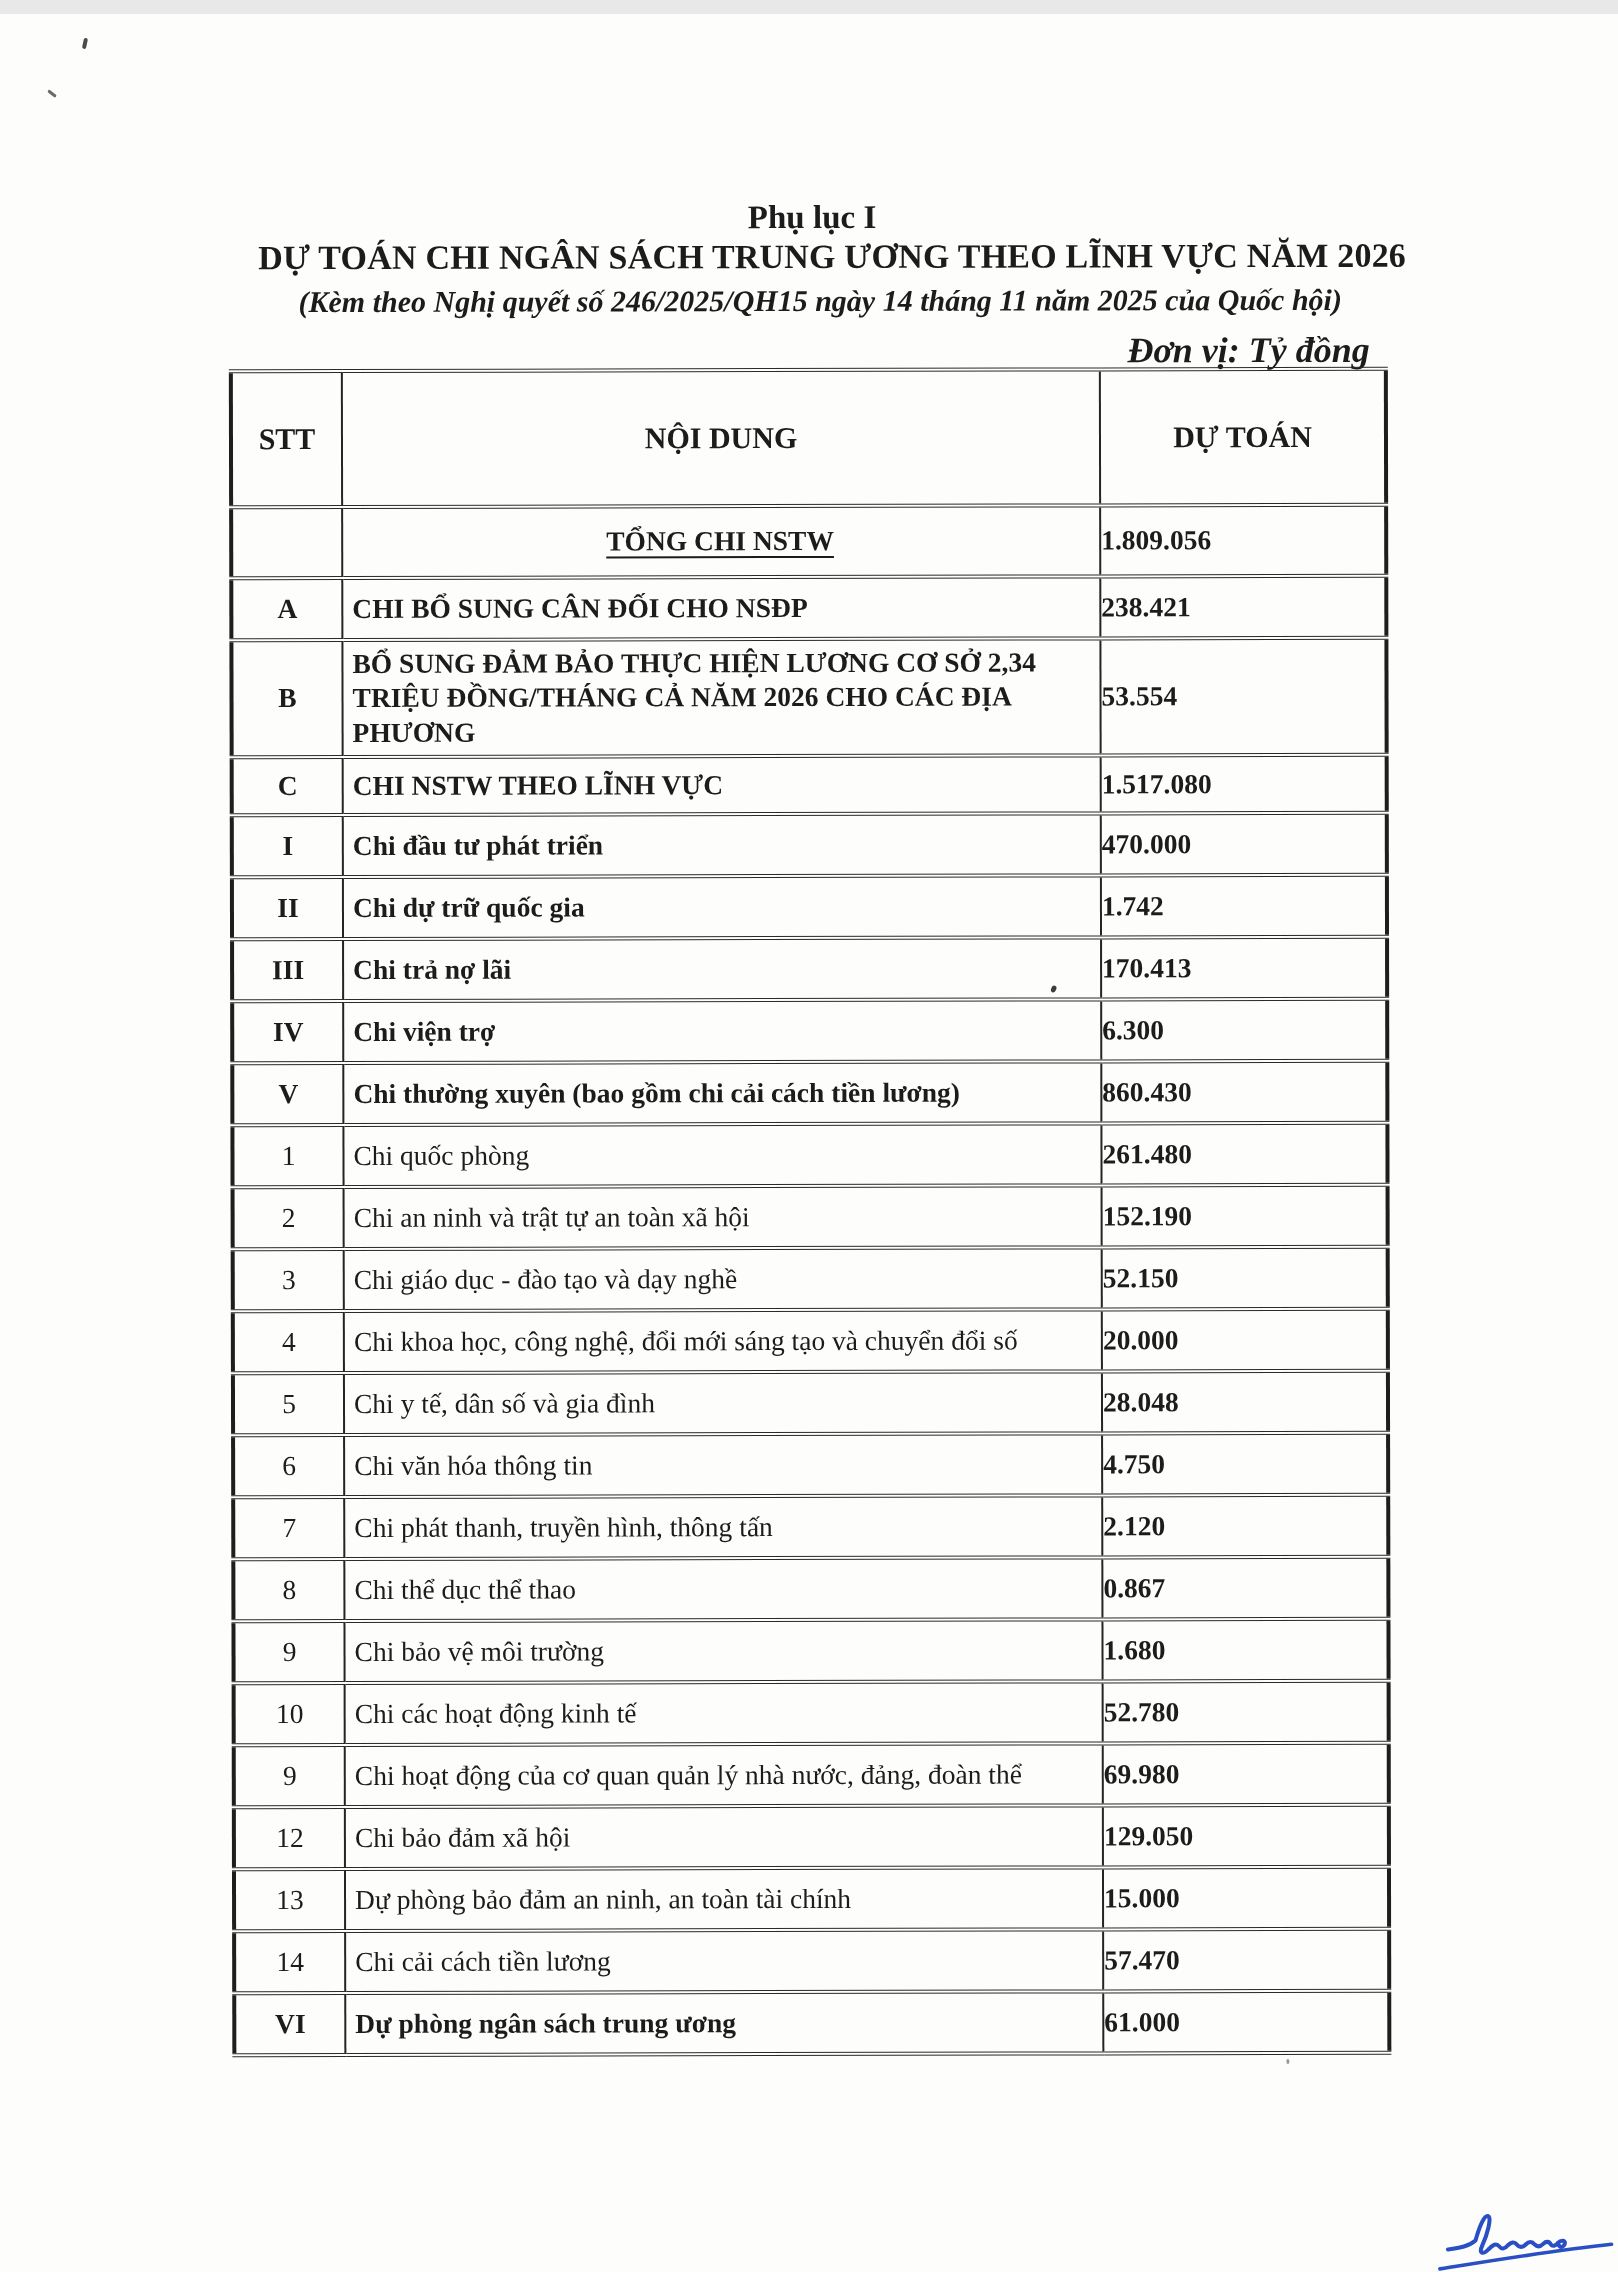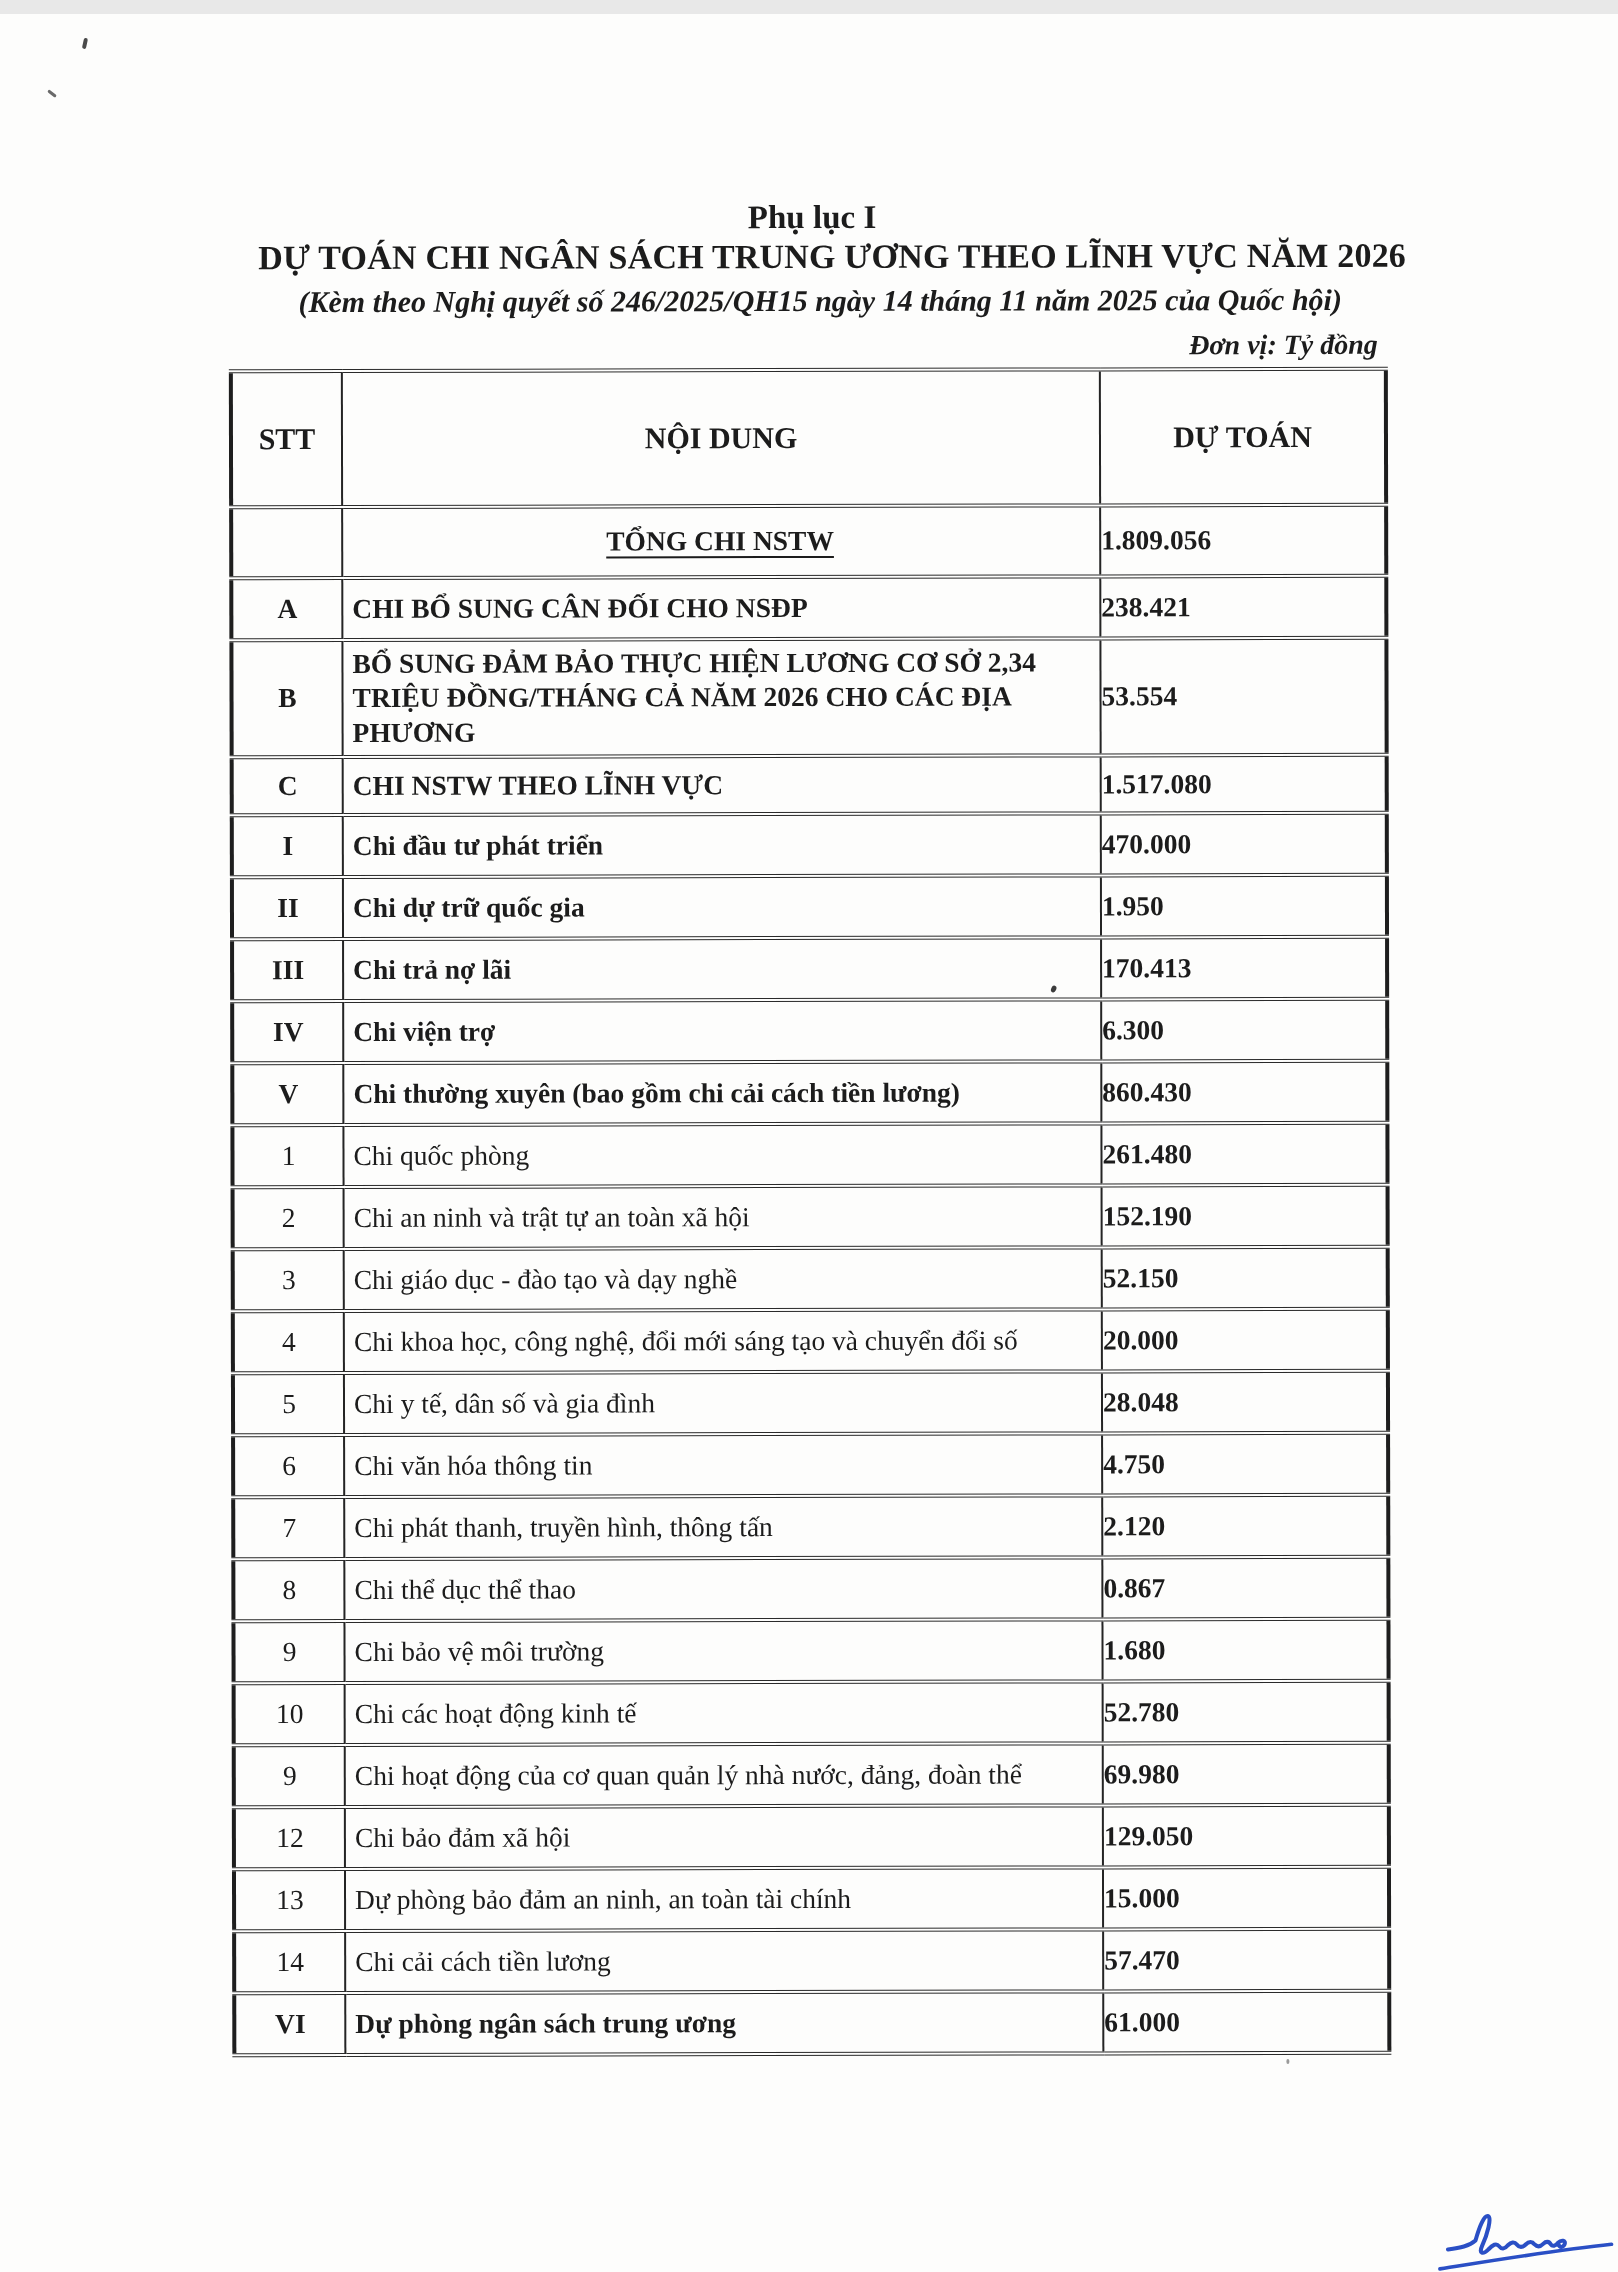--- a/index.html
+++ b/index.html
@@ -29,22 +29,22 @@
     text-align:center;
     font-size:34px; font-weight:700;
     letter-spacing:0.2px;
   }
   .doc-subtitle {
     position:absolute; top:270px; left:0; width:1643px;
     text-align:center;
     font-size:30px; font-style:italic; font-weight:600;
   }
   .unit-note {
-    position:absolute; top:316px; right:240px;
-    font-size:28px; font-style:italic; font-weight:600;
+    position:absolute; top:316px; right:248px;
+    font-size:36px; font-style:italic; font-weight:600;
   }
   table.budget {
     position:absolute; top:354px; left:230px;
     width:1155px;
     border-collapse:collapse;
     table-layout:fixed;
     border:4.9px solid #1e1e1e;
   }
   table.budget col.w-stt   { width:111px; }
   table.budget col.w-cont  { width:758px; }
@@ -141,21 +141,21 @@
     <td class="c-value">1.517.080</td>
   </tr>
           <tr class="style-group">
     <td class="c-stt">I</td>
     <td class="c-content">Chi đầu tư phát triển</td>
     <td class="c-value">470.000</td>
   </tr>
           <tr class="style-group">
     <td class="c-stt">II</td>
     <td class="c-content">Chi dự trữ quốc gia</td>
-    <td class="c-value">1.950</td>
+    <td class="c-value">1.742</td>
   </tr>
           <tr class="style-group">
     <td class="c-stt">III</td>
     <td class="c-content">Chi trả nợ lãi</td>
     <td class="c-value">170.413</td>
   </tr>
           <tr class="style-group">
     <td class="c-stt">IV</td>
     <td class="c-content">Chi viện trợ</td>
     <td class="c-value">6.300</td>

